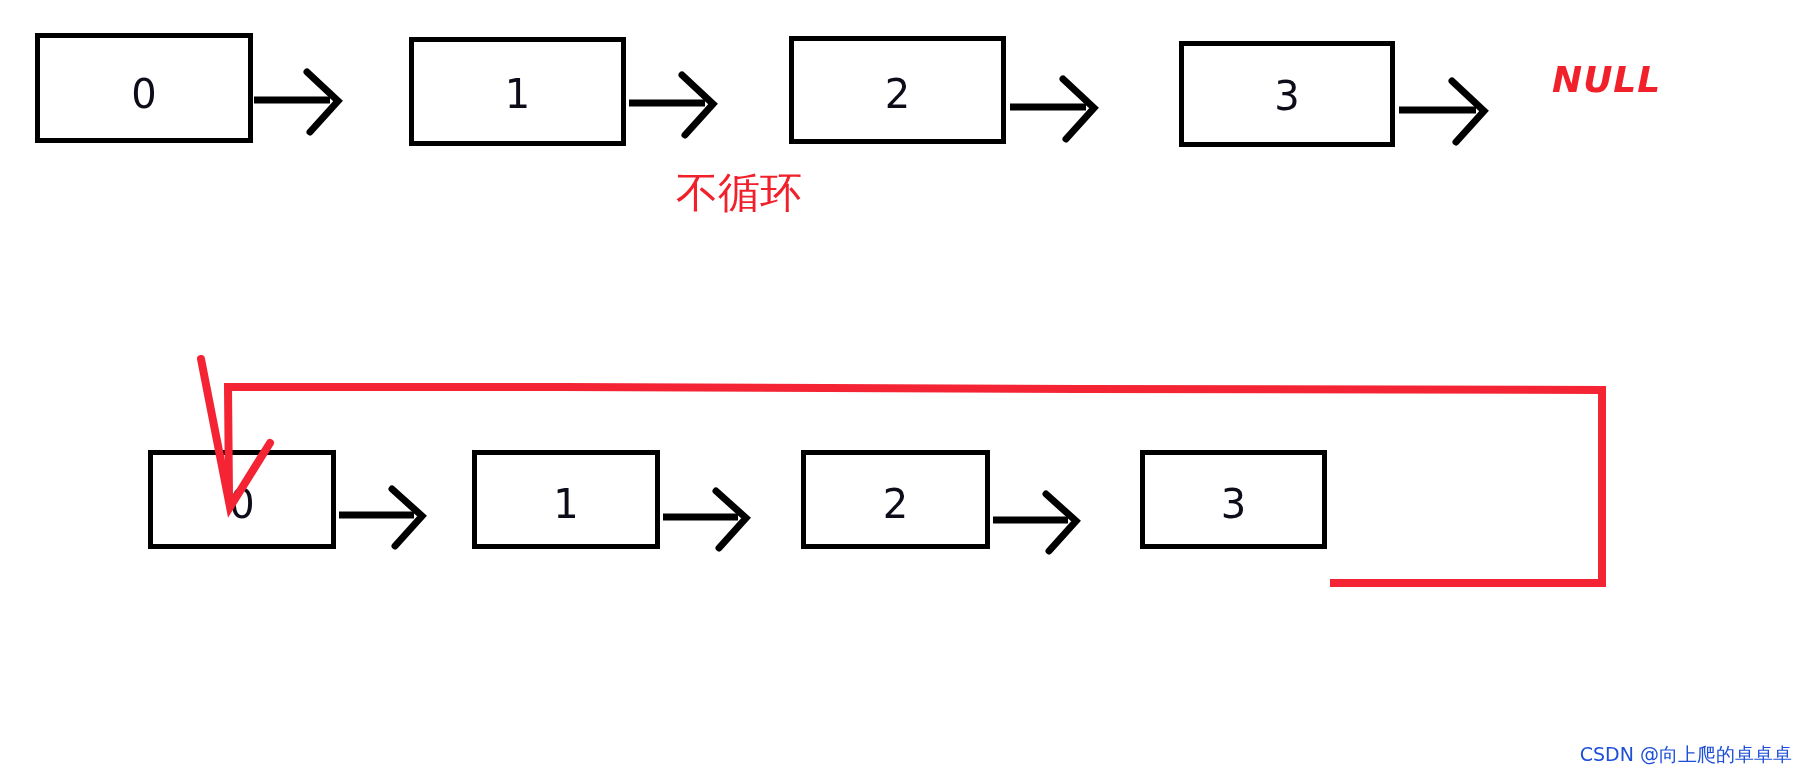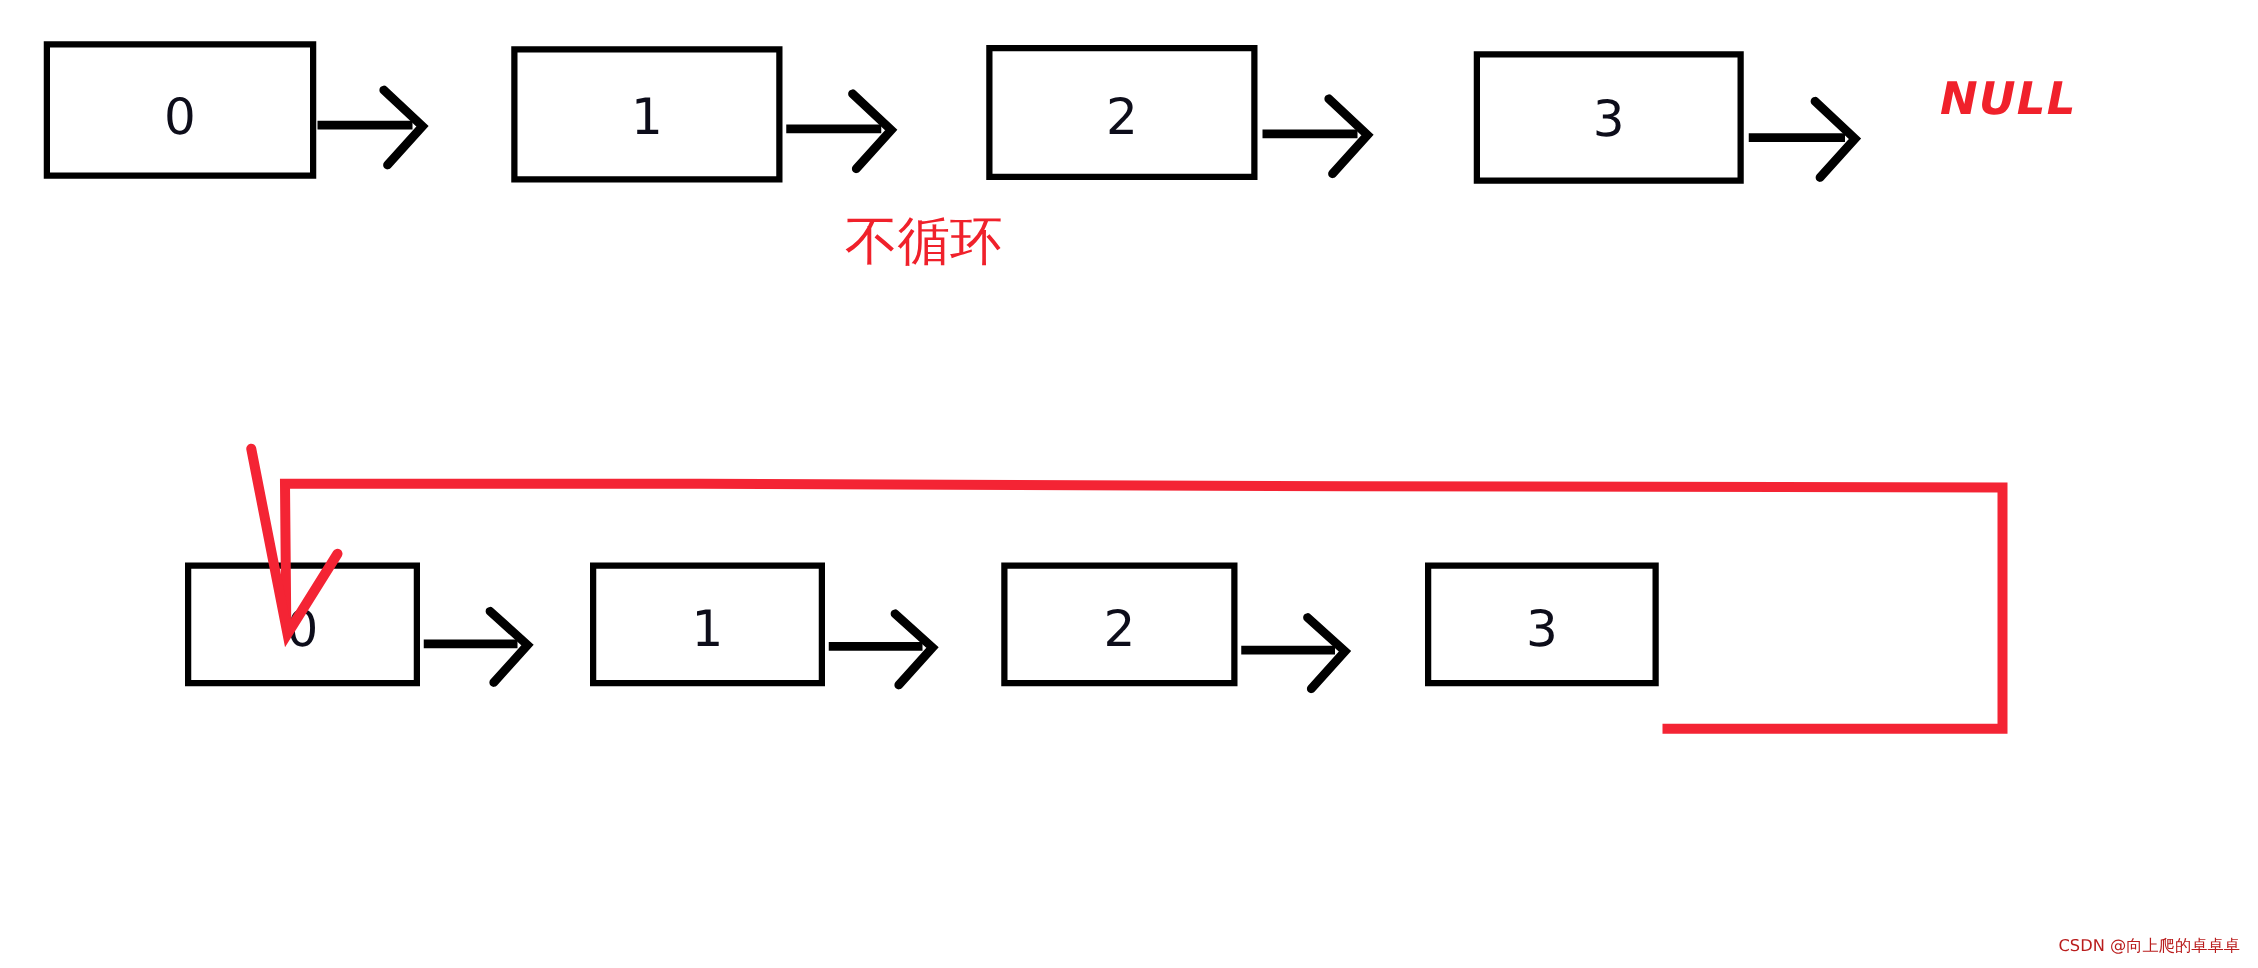--- a/index.html
+++ b/index.html
@@ -49,22 +49,22 @@
     position: absolute;
     font-family: "DejaVu Sans", "Liberation Sans", sans-serif;
     font-size: 42px;
     color: #f0212b;
     white-space: nowrap;
     line-height: 1;
   }
   .watermark {
     position: absolute;
     font-family: "DejaVu Sans", "Liberation Sans", sans-serif;
-    font-size: 13px;
-    color: #b91c1c;
+    font-size: 19px;
+    color: #1d4ed8;
     white-space: nowrap;
     line-height: 1;
   }
   svg.overlay {
     position: absolute;
     left: 0;
     top: 0;
     width: 1806px;
     height: 774px;
     pointer-events: none;

